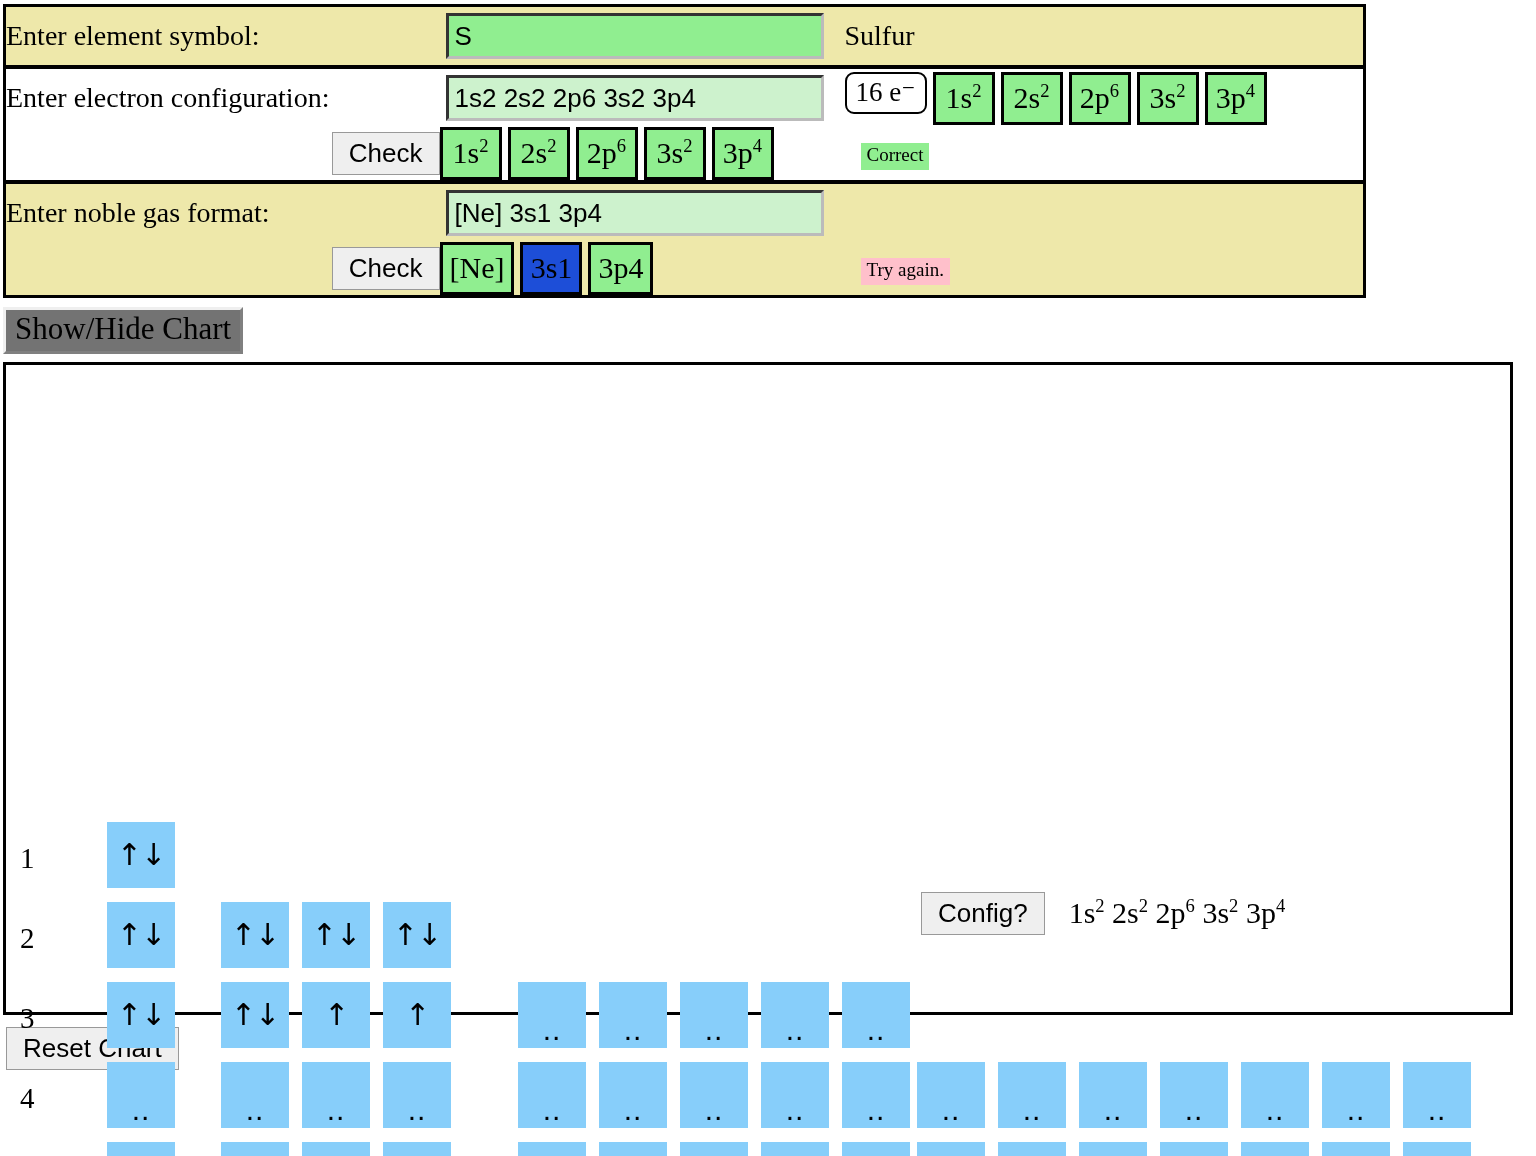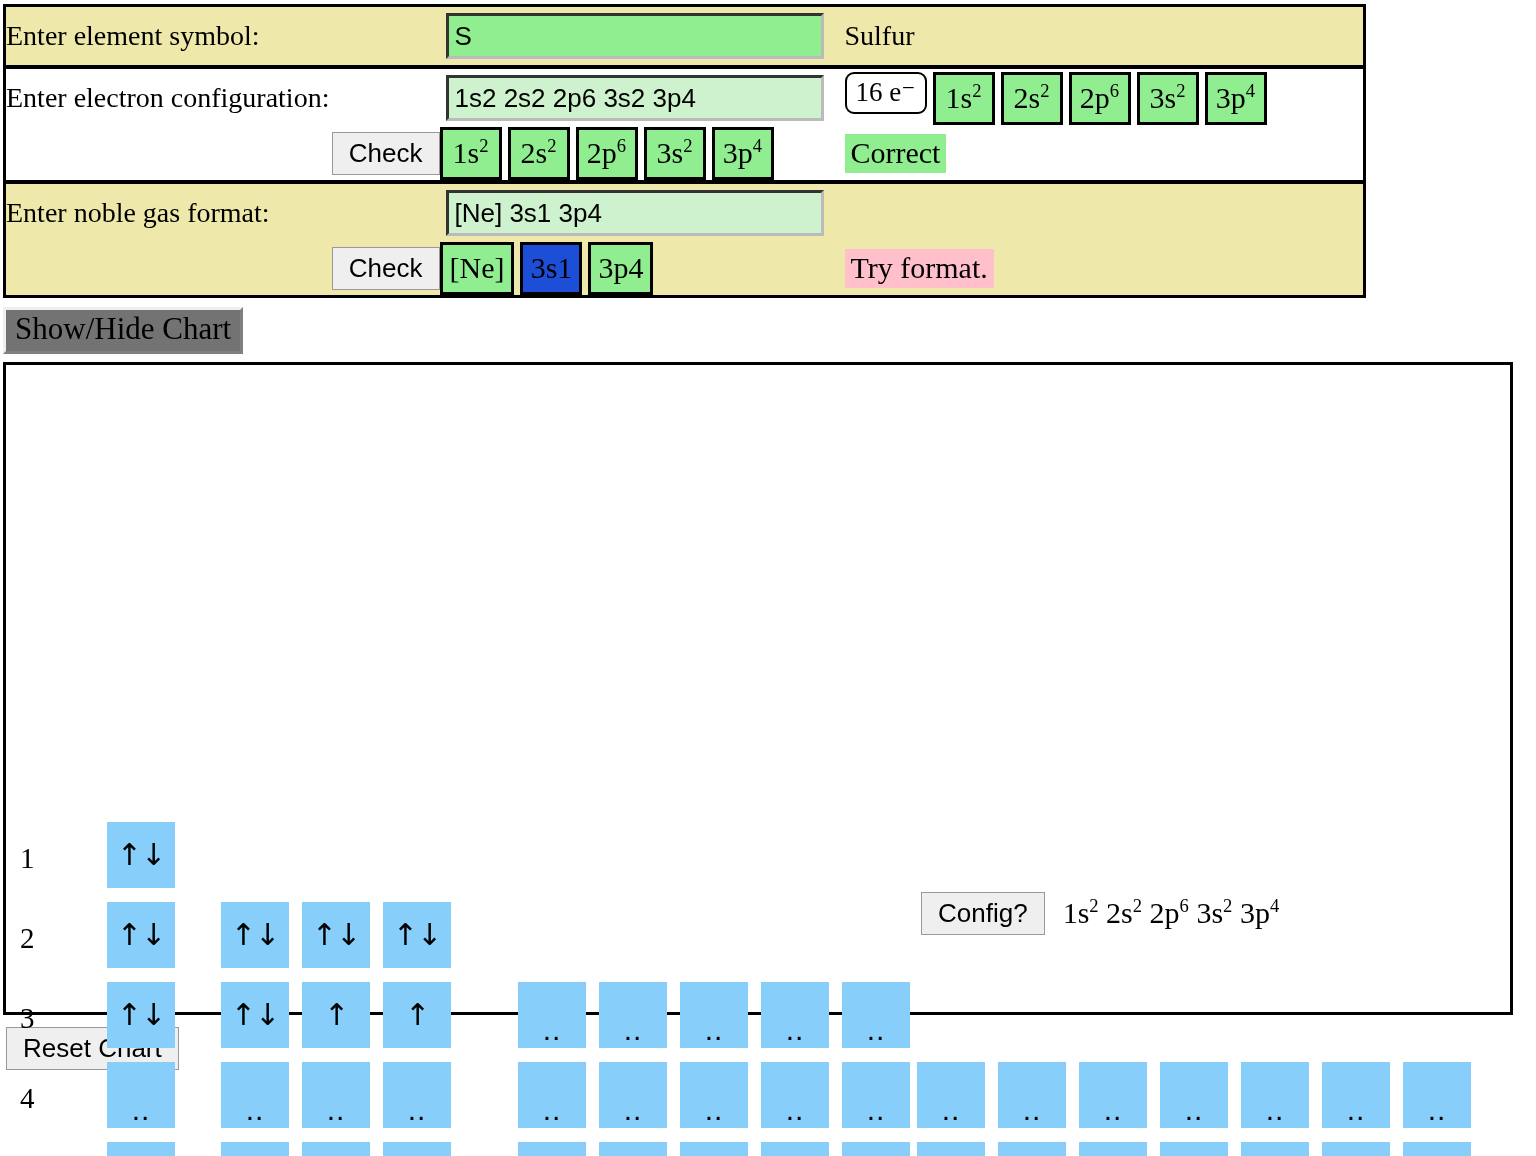--- a/index.html
+++ b/index.html
@@ -106,22 +106,23 @@
     background:#fff;
     font-size:27px;
     padding:5px 9px 6px 9px;
     white-space:nowrap;
     line-height:1;
   }
 
   .verdict{
     display:inline-block;
     padding:2px 6px 4px 6px;
-    font-size:30px;
+    font-size:19px;
     line-height:1.1;
+    margin-left:16px;
   }
   .verdict.ok{background:#90EE90;}
   .verdict.no{background:#FFC0CB;}
 
   .cellpad{padding:7px 0 7px 8px;}
   .cellpad-l{padding-left:14px;}
 
   
   .chart-wrap{
     border:3px solid #000;
@@ -165,21 +166,21 @@
   }
   .cell.empty{
     font-size:30px;
     line-height:95px;   
     letter-spacing:1px;
   }
 
   .config-row{
     position:absolute;
     left:915px;top:527px;
-    display:flex;align-items:center;gap:18px;
+    display:flex;align-items:center;gap:24px;
     white-space:nowrap;
   }
   .config-text{font-size:30px;}
   .config-text sup{font-size:.62em;vertical-align:super;line-height:0;}
 
   .reset-wrap{margin:12px 0 0 6px;}
 </style>
 </head>
 <body>
 
@@ -259,21 +260,21 @@
       <button class="btn">Check</button>
     </td>
     <td class="cellpad">
       <div class="chips">
         <span class="chip"><span>[Ne]</span></span>
         <span class="chip bad"><span>3s1</span></span>
         <span class="chip"><span>3p4</span></span>
       </div>
     </td>
     <td class="cellpad cellpad-l">
-      <span class="verdict no">Try format.</span>
+      <span class="verdict no">Try again.</span>
     </td>
   </tr>
 </tbody>
   </table>
 
 <div style="margin:9px 0 0 3px;">
   <button class="btn3d">Show/Hide Chart</button>
 </div>
 
 <div class="chart-wrap">

